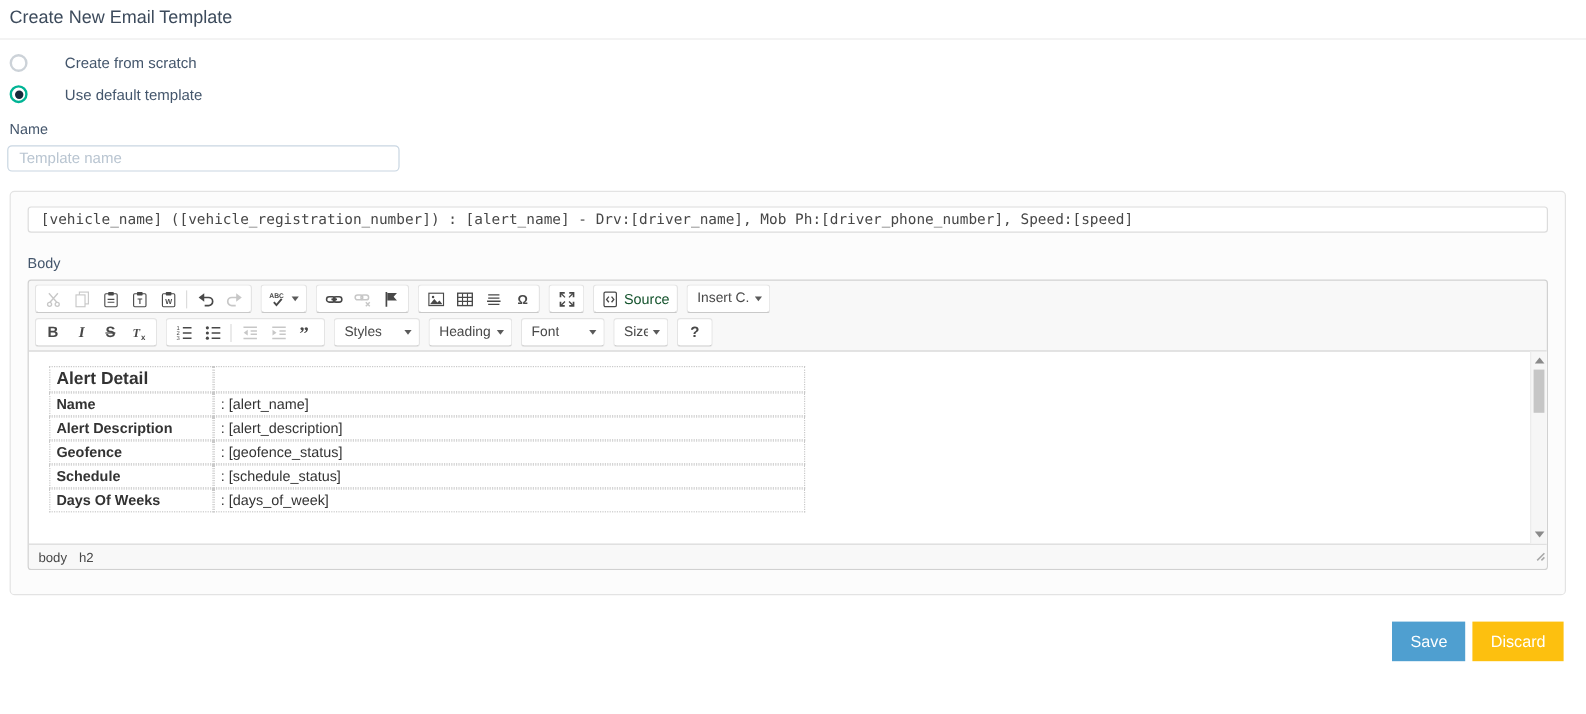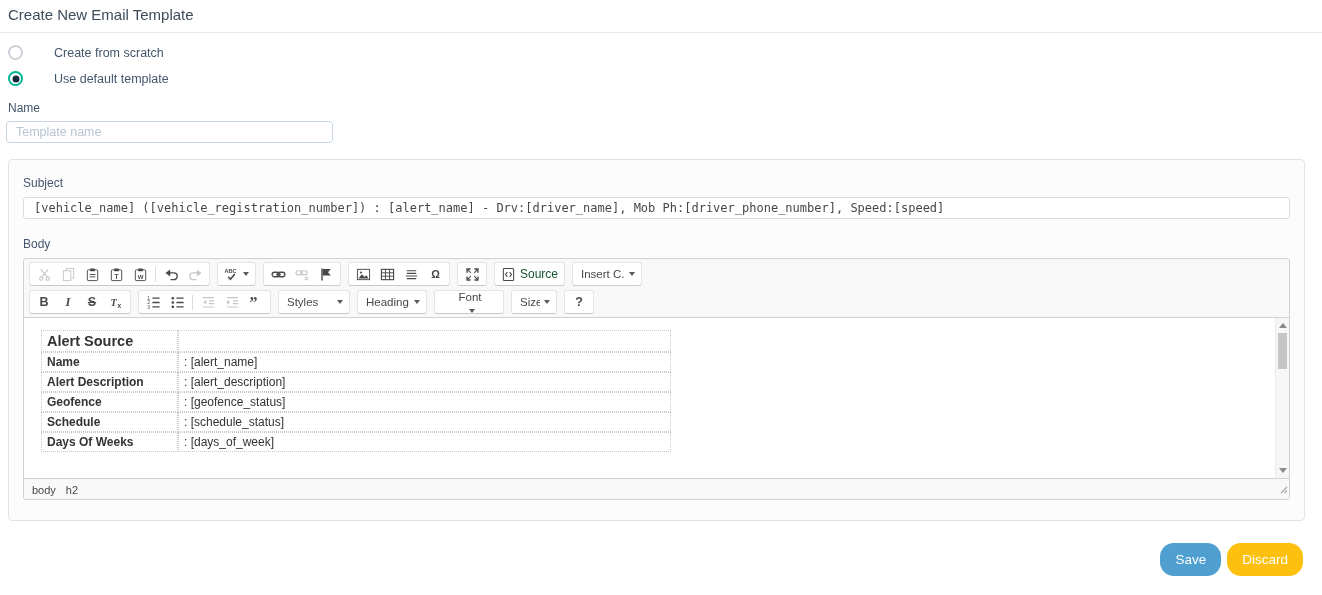--- a/index.html
+++ b/index.html
@@ -95,21 +95,21 @@
               background:#c6c6c6; cursor:grab; }
 
   
   .status-bar { height:20px; background:#f8f8f8; display:flex; align-items:center;
                 padding:0 8px; position:relative; }
   .path-item { font-size:11px; color:#484848; margin-right:10px; cursor:pointer; }
   .resize-handle { position:absolute; right:1px; bottom:1px; cursor:se-resize; }
 
   
   .actions { display:flex; justify-content:flex-end; gap:6px; padding:22px 19px 0 0; }
-  .btn { border:none; border-radius:14px; color:#fff; font-size:13.5px; height:33px;
+  .btn { border:none; border-radius:0; color:#fff; font-size:13.5px; height:33px;
          padding:0 15px; cursor:pointer; font-family:"Liberation Sans",sans-serif; }
 </style>
 </head>
 <body>
 
 <div class="page">
 
   <div class="page-title">Create New Email Template</div>
 
   <div class="options">
@@ -121,21 +121,20 @@
         <span class="radio selected" style="border-color: rgb(0, 180, 149);"></span>
         <span class="radio-label">Use default template</span>
       </div>
     </div>
 
   <div class="field-label">Name</div>
   <input class="name-input" type="text" placeholder="Template name" style="">
 
   <div class="panel">
 
-    <div class="inner-label">Subject</div>
     <input class="subject-input" type="text" value="[vehicle_name] ([vehicle_registration_number]) : [alert_name] - Drv:[driver_name], Mob Ph:[driver_phone_number], Speed:[speed]" style="">
 
     <div class="inner-label body-label">Body</div>
 
     <div class="editor">
       <div class="tb-row">
           <span class="tb-group">
             <span class="tb-btn disabled">
               <span class="ico">
                 <svg width="15" height="15" viewBox="0 0 16 16">
@@ -369,21 +368,21 @@
             </span>
           </span>
           <span class="tb-combo" style="width: 72px;">
             <span class="combo-label">Styles</span>
             <span class="dd-arrow"></span>
           </span>
           <span class="tb-combo" style="width: 70px;">
             <span class="combo-label">Heading 2</span>
             <span class="dd-arrow"></span>
           </span>
-          <span class="tb-combo" style="width: 70px; flex-direction: column;">
+          <span class="tb-combo" style="width: 70px;">
             <span class="combo-label">Font</span>
             <span class="dd-arrow"></span>
           </span>
           <span class="tb-combo" style="width: 46px;">
             <span class="combo-label">Size</span>
             <span class="dd-arrow"></span>
           </span>
           <span class="tb-group">
             <span class="tb-btn">
               <span class="glyph g-bold">?</span>
@@ -393,21 +392,21 @@
 
       <div class="content-wrap">
         <div class="edit-area">
           <table class="alert-table">
             <colgroup>
                 <col class="c1">
                 <col>
               </colgroup>
             <tbody>
               <tr>
-                <td class="hdr-cell">Alert Source</td>
+                <td class="hdr-cell">Alert Detail</td>
                 <td></td>
               </tr>
             <tr>
                   <td class="lbl-cell">Name</td>
                   <td>: [alert_name]</td>
                 </tr>
                 <tr>
                   <td class="lbl-cell">Alert Description</td>
                   <td>: [alert_description]</td>
                 </tr>

